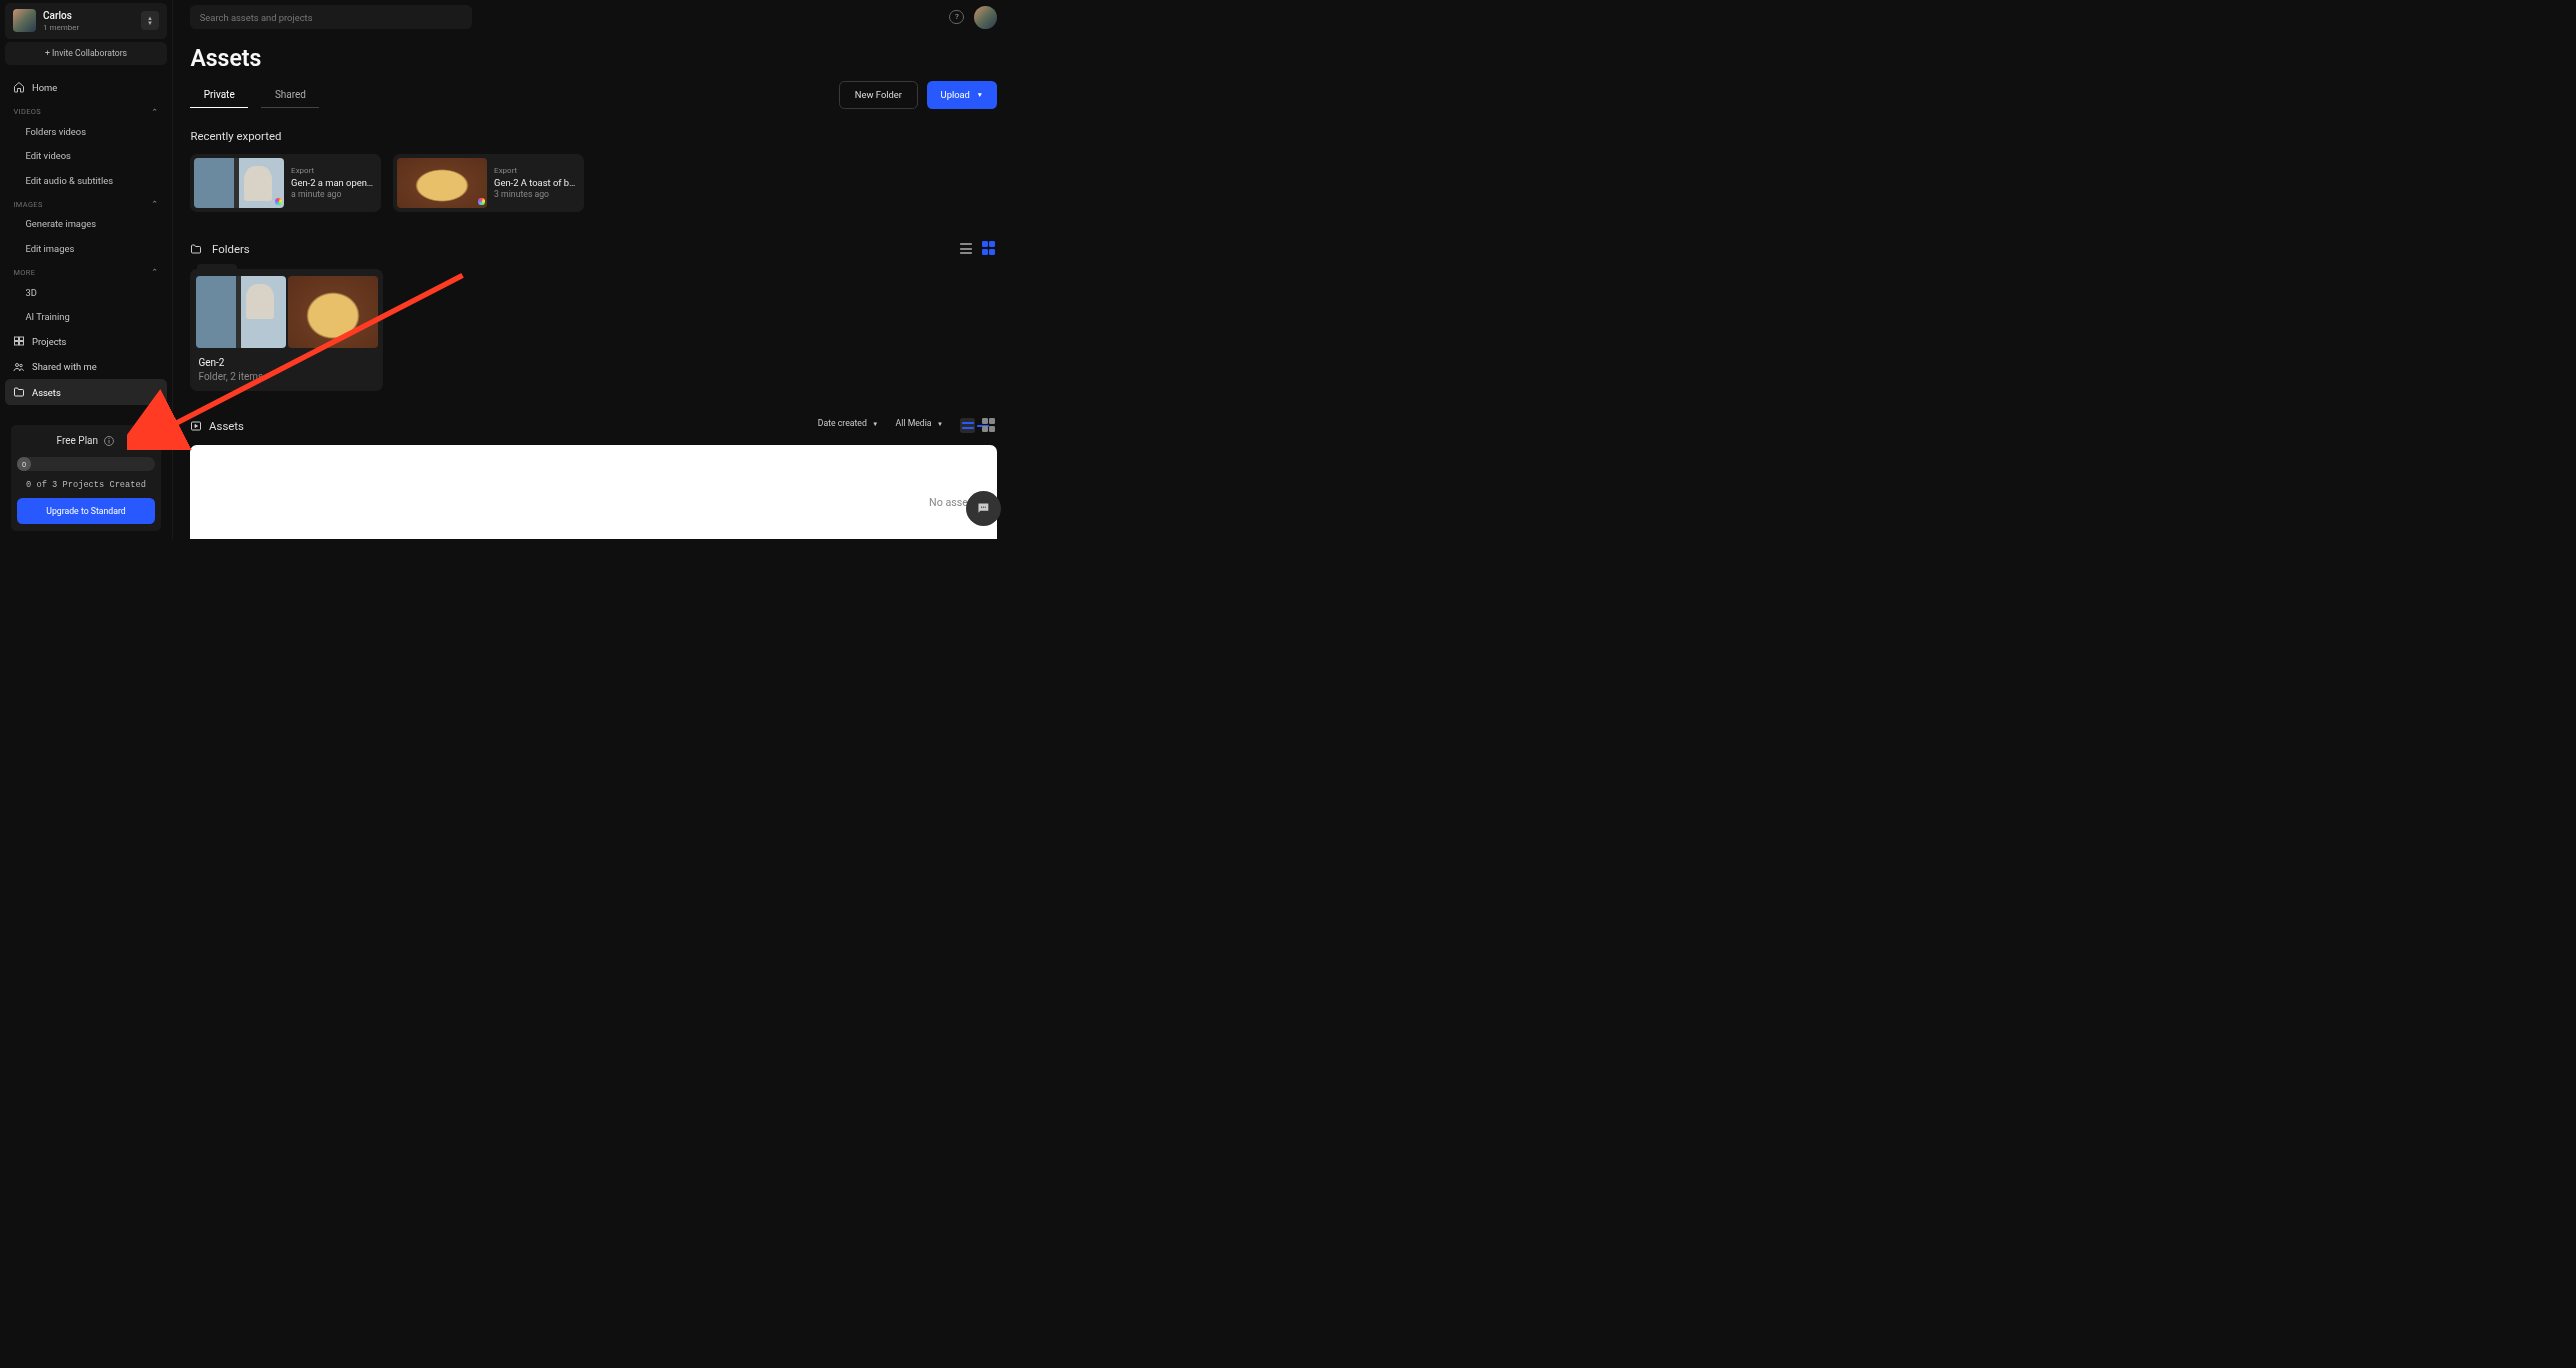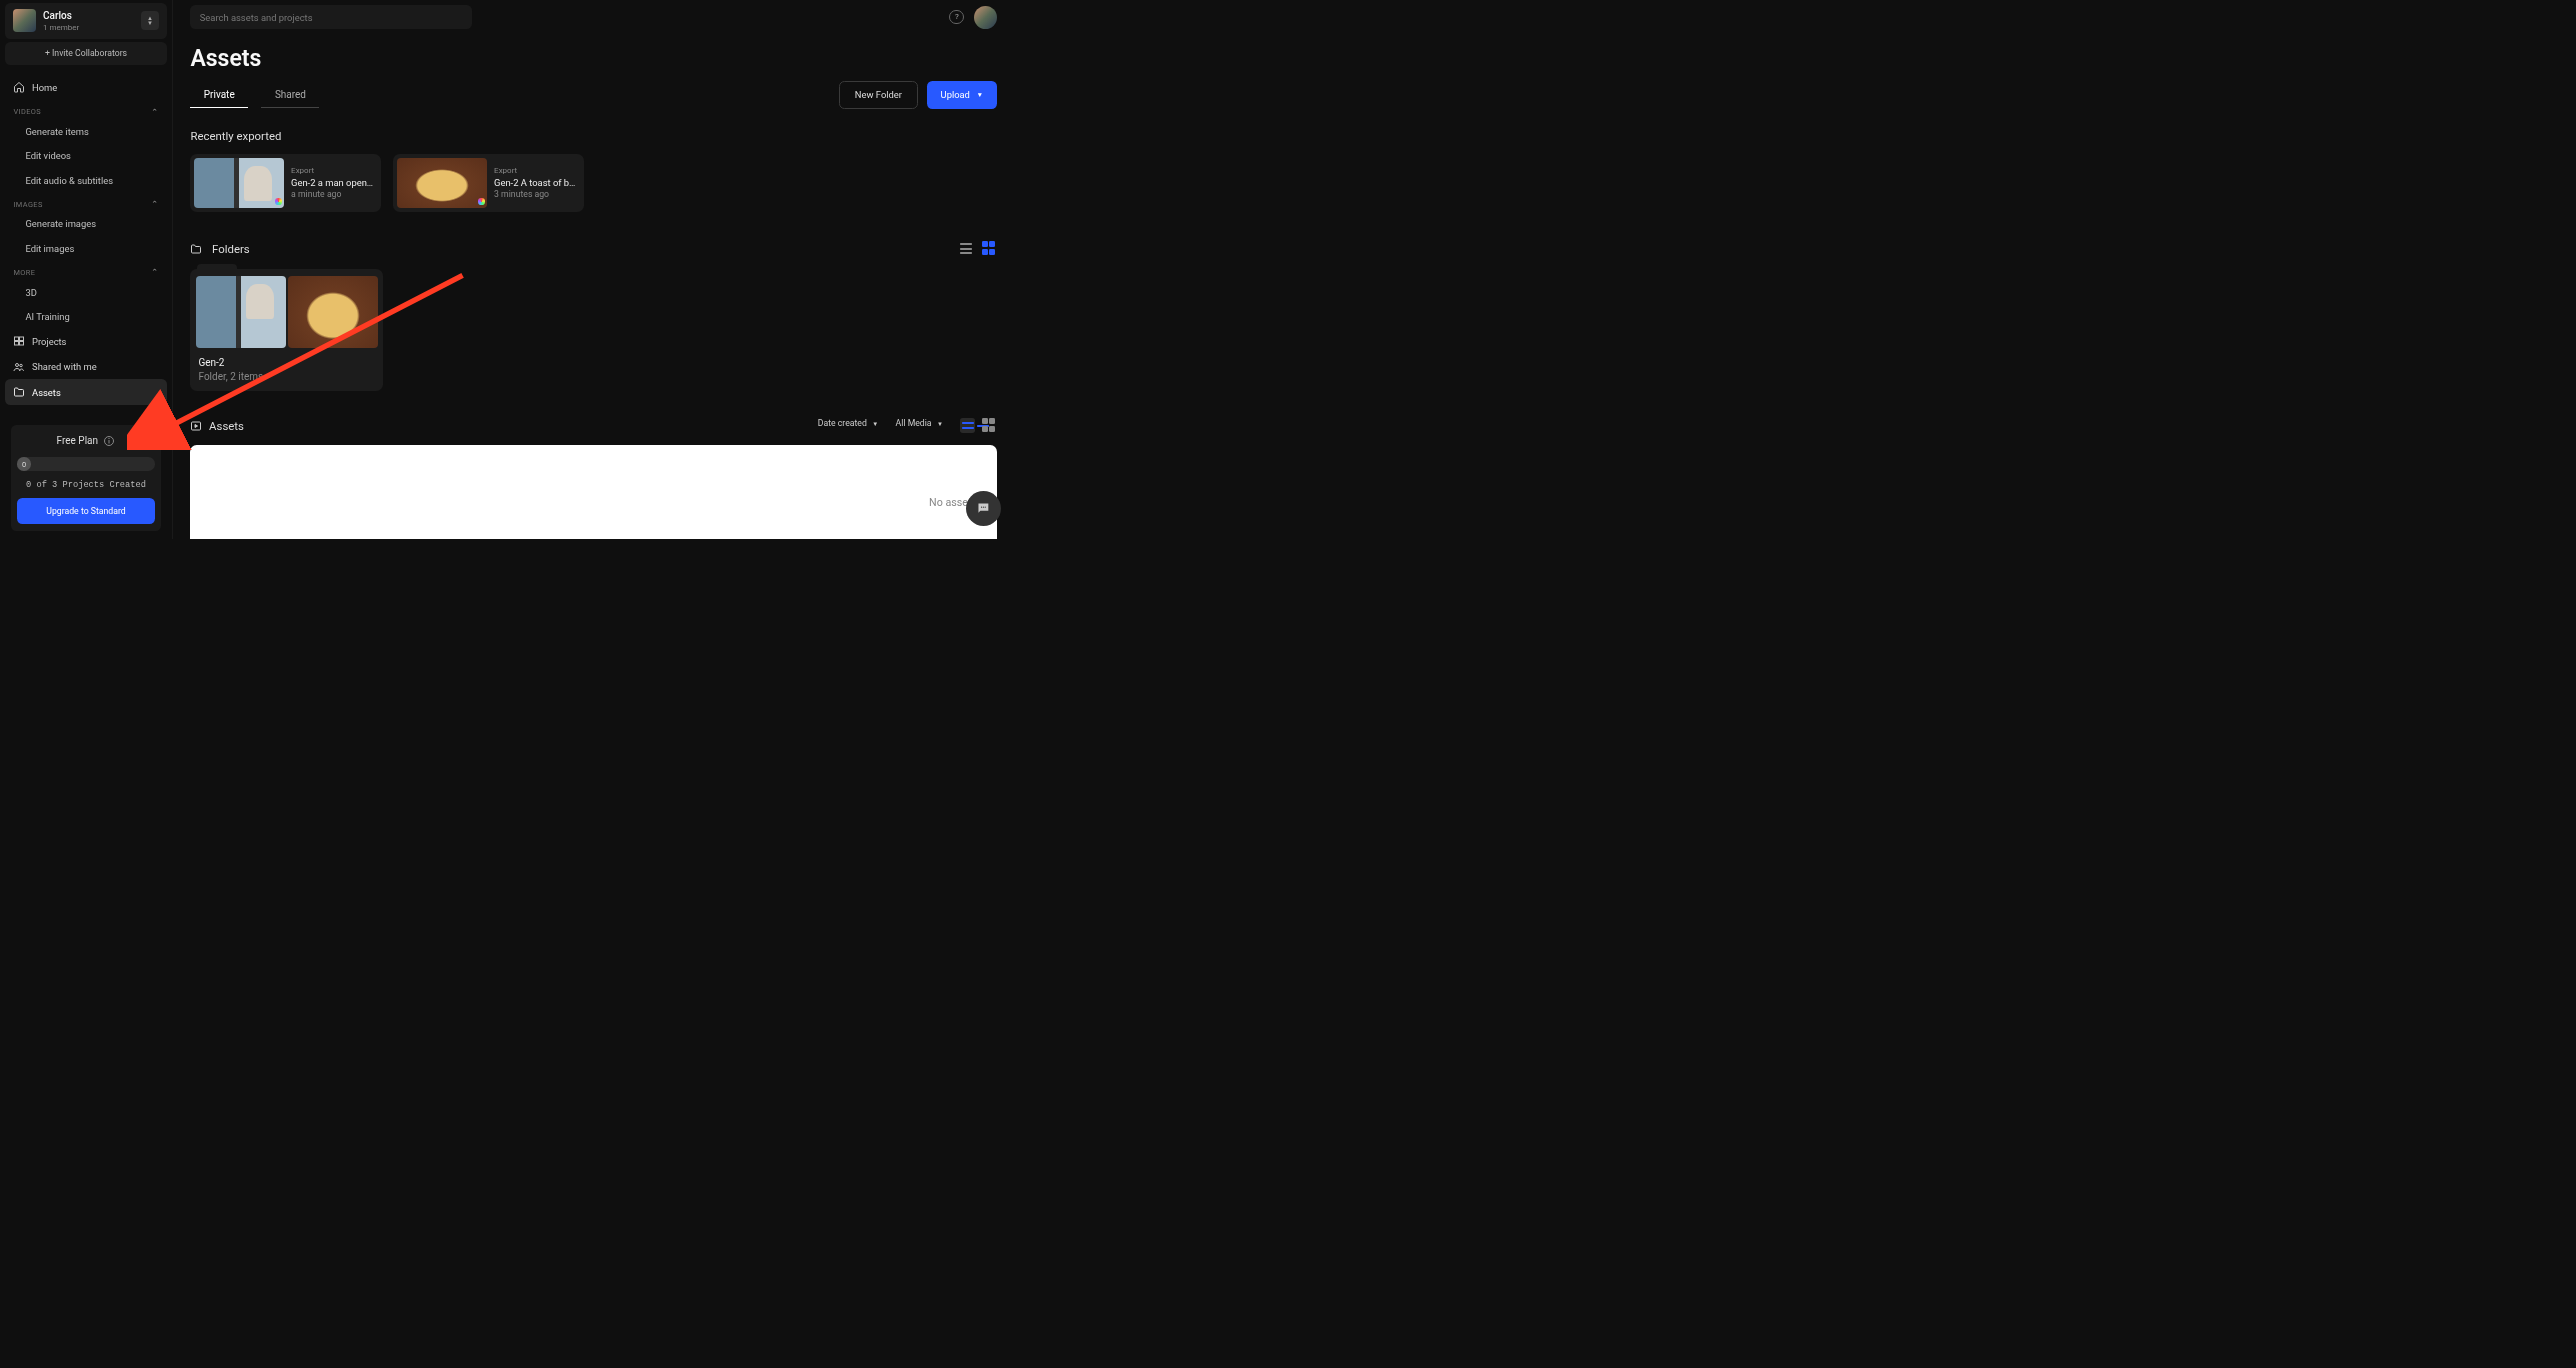--- a/index.html
+++ b/index.html
@@ -251,21 +251,21 @@
         </svg>
     </span>
     <span>Home</span>
   </div>
 
   <div class="section-header">
     <span>VIDEOS</span>
     <span class="chevron">⌃</span>
   </div>
   <div class="sub-nav-item">
-      <span>Generate items</span>
+      <span>Folders videos</span>
     </div>
   <div class="sub-nav-item">
       <span>Edit videos</span>
     </div>
   <div class="sub-nav-item">
       <span>Edit audio &amp; subtitles</span>
     </div>
 
   <div class="section-header">
     <span>IMAGES</span>

